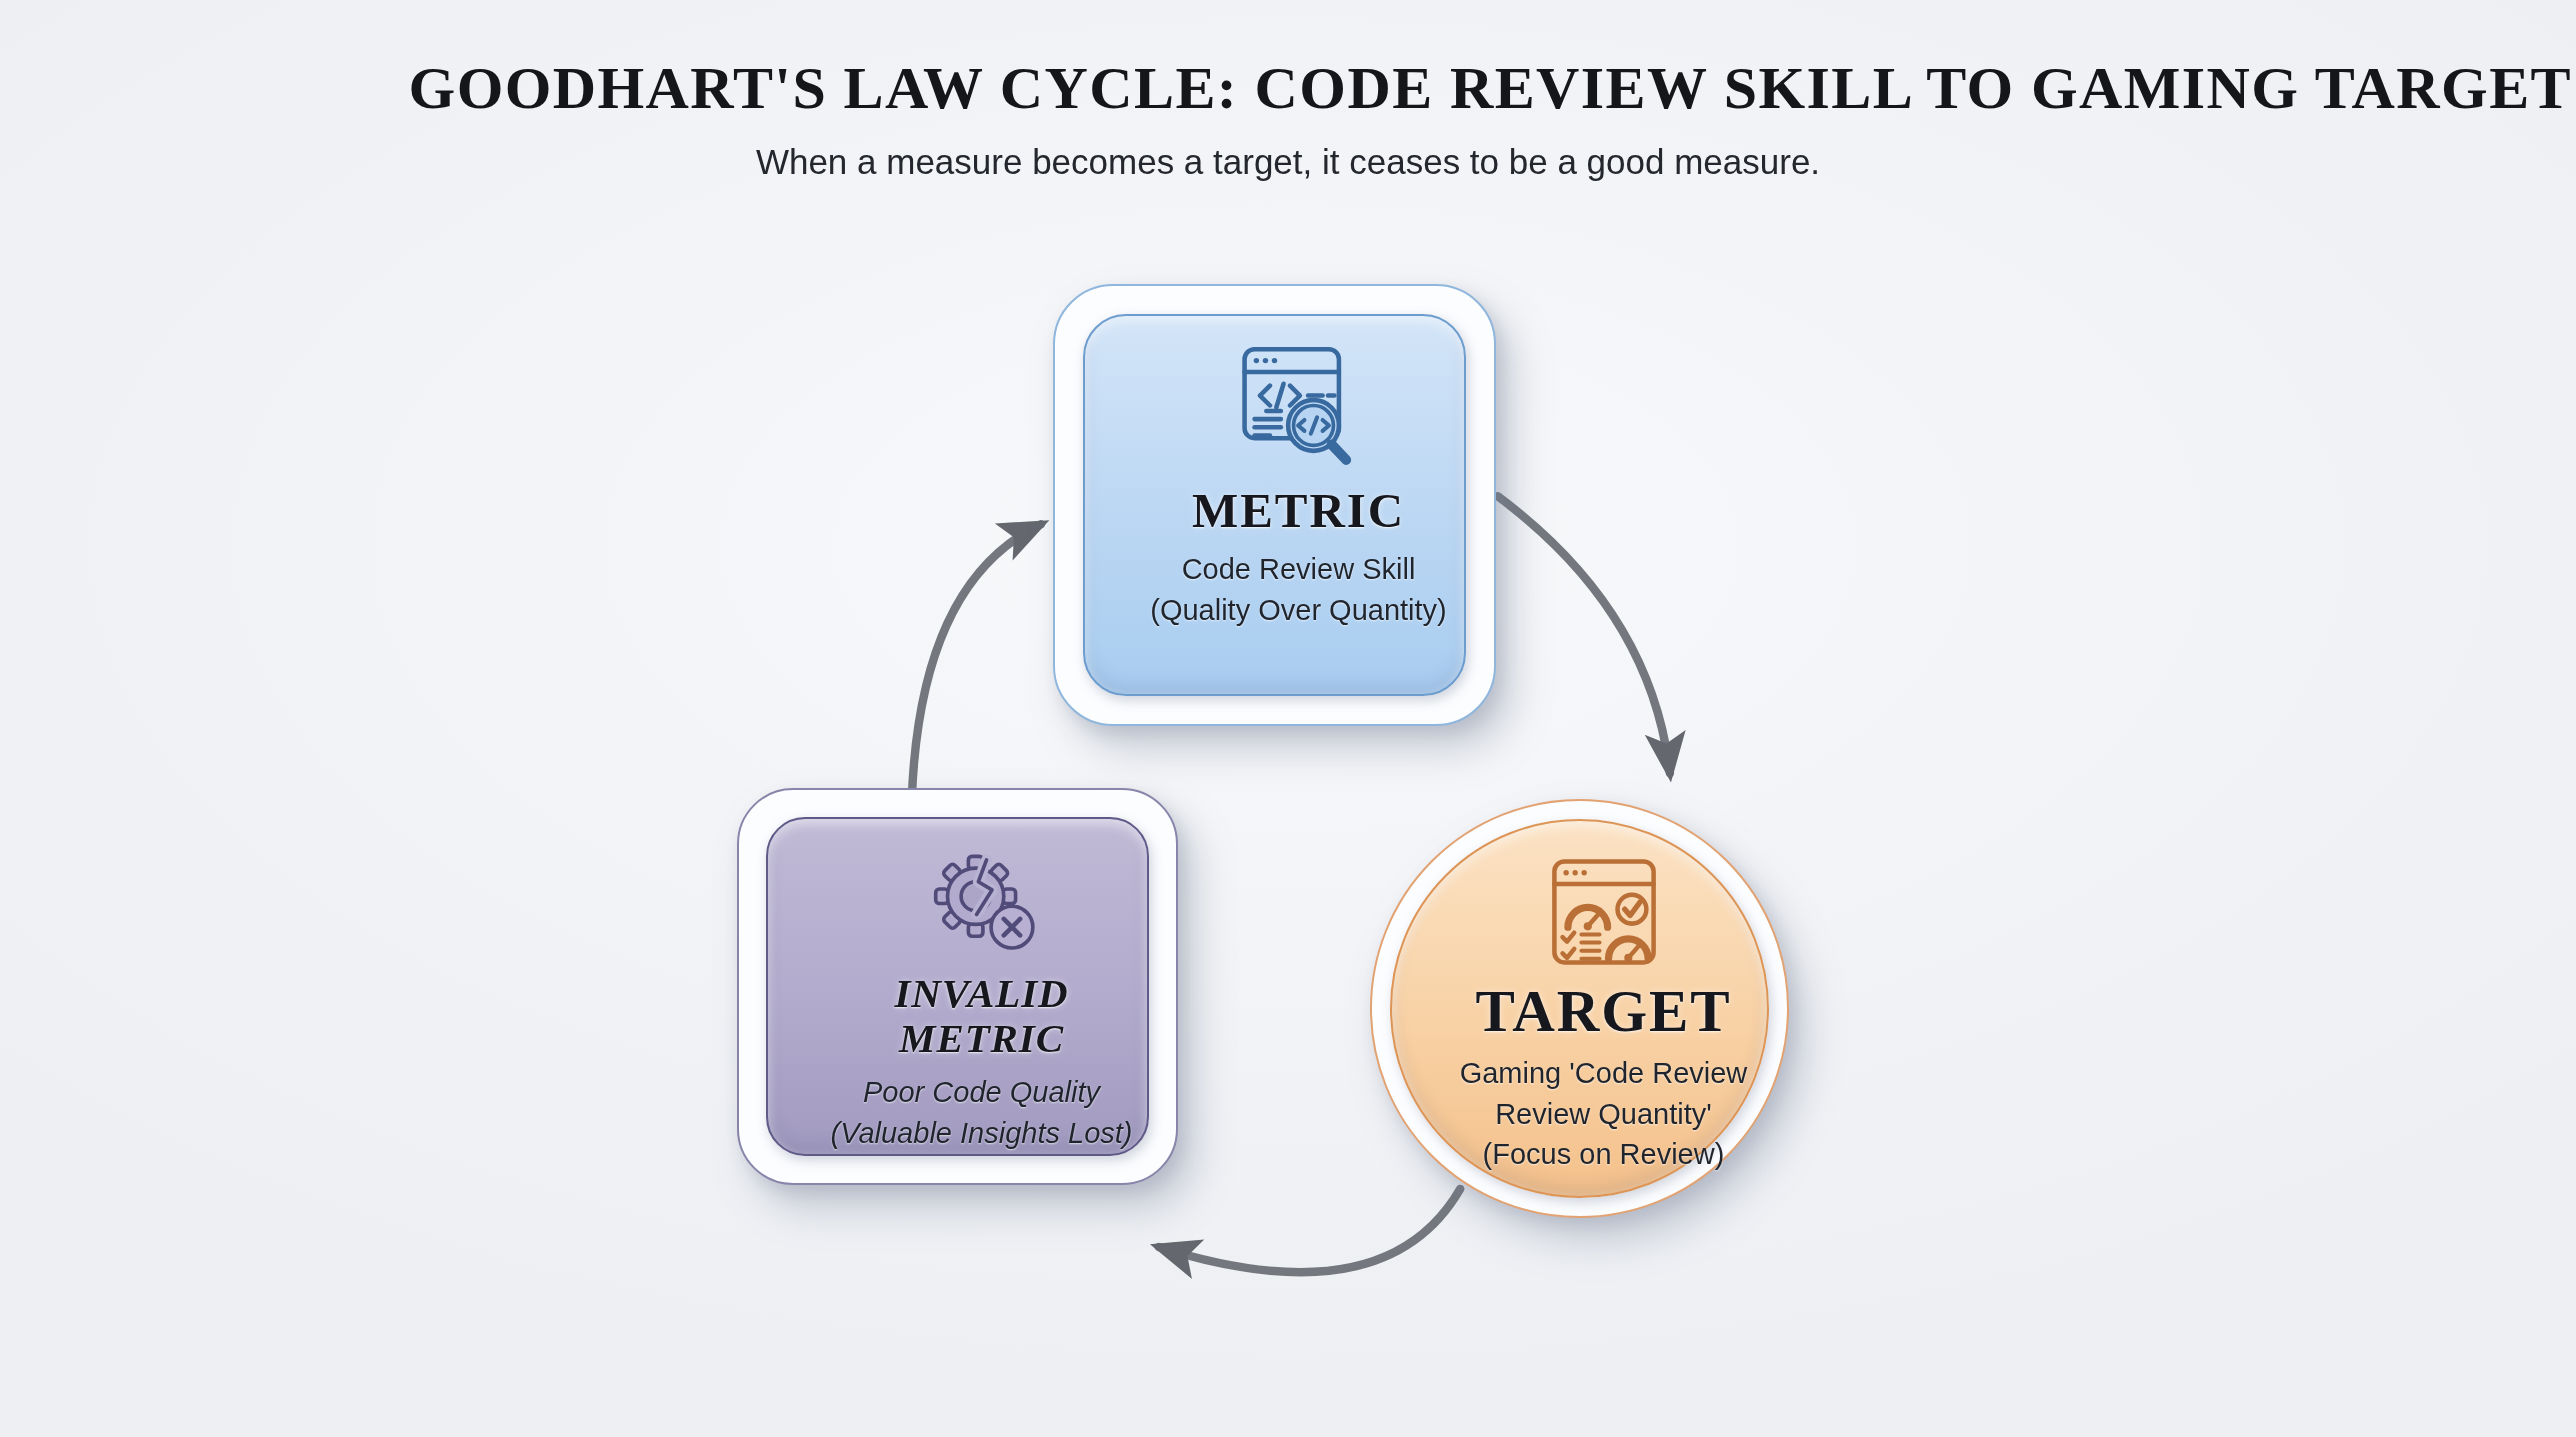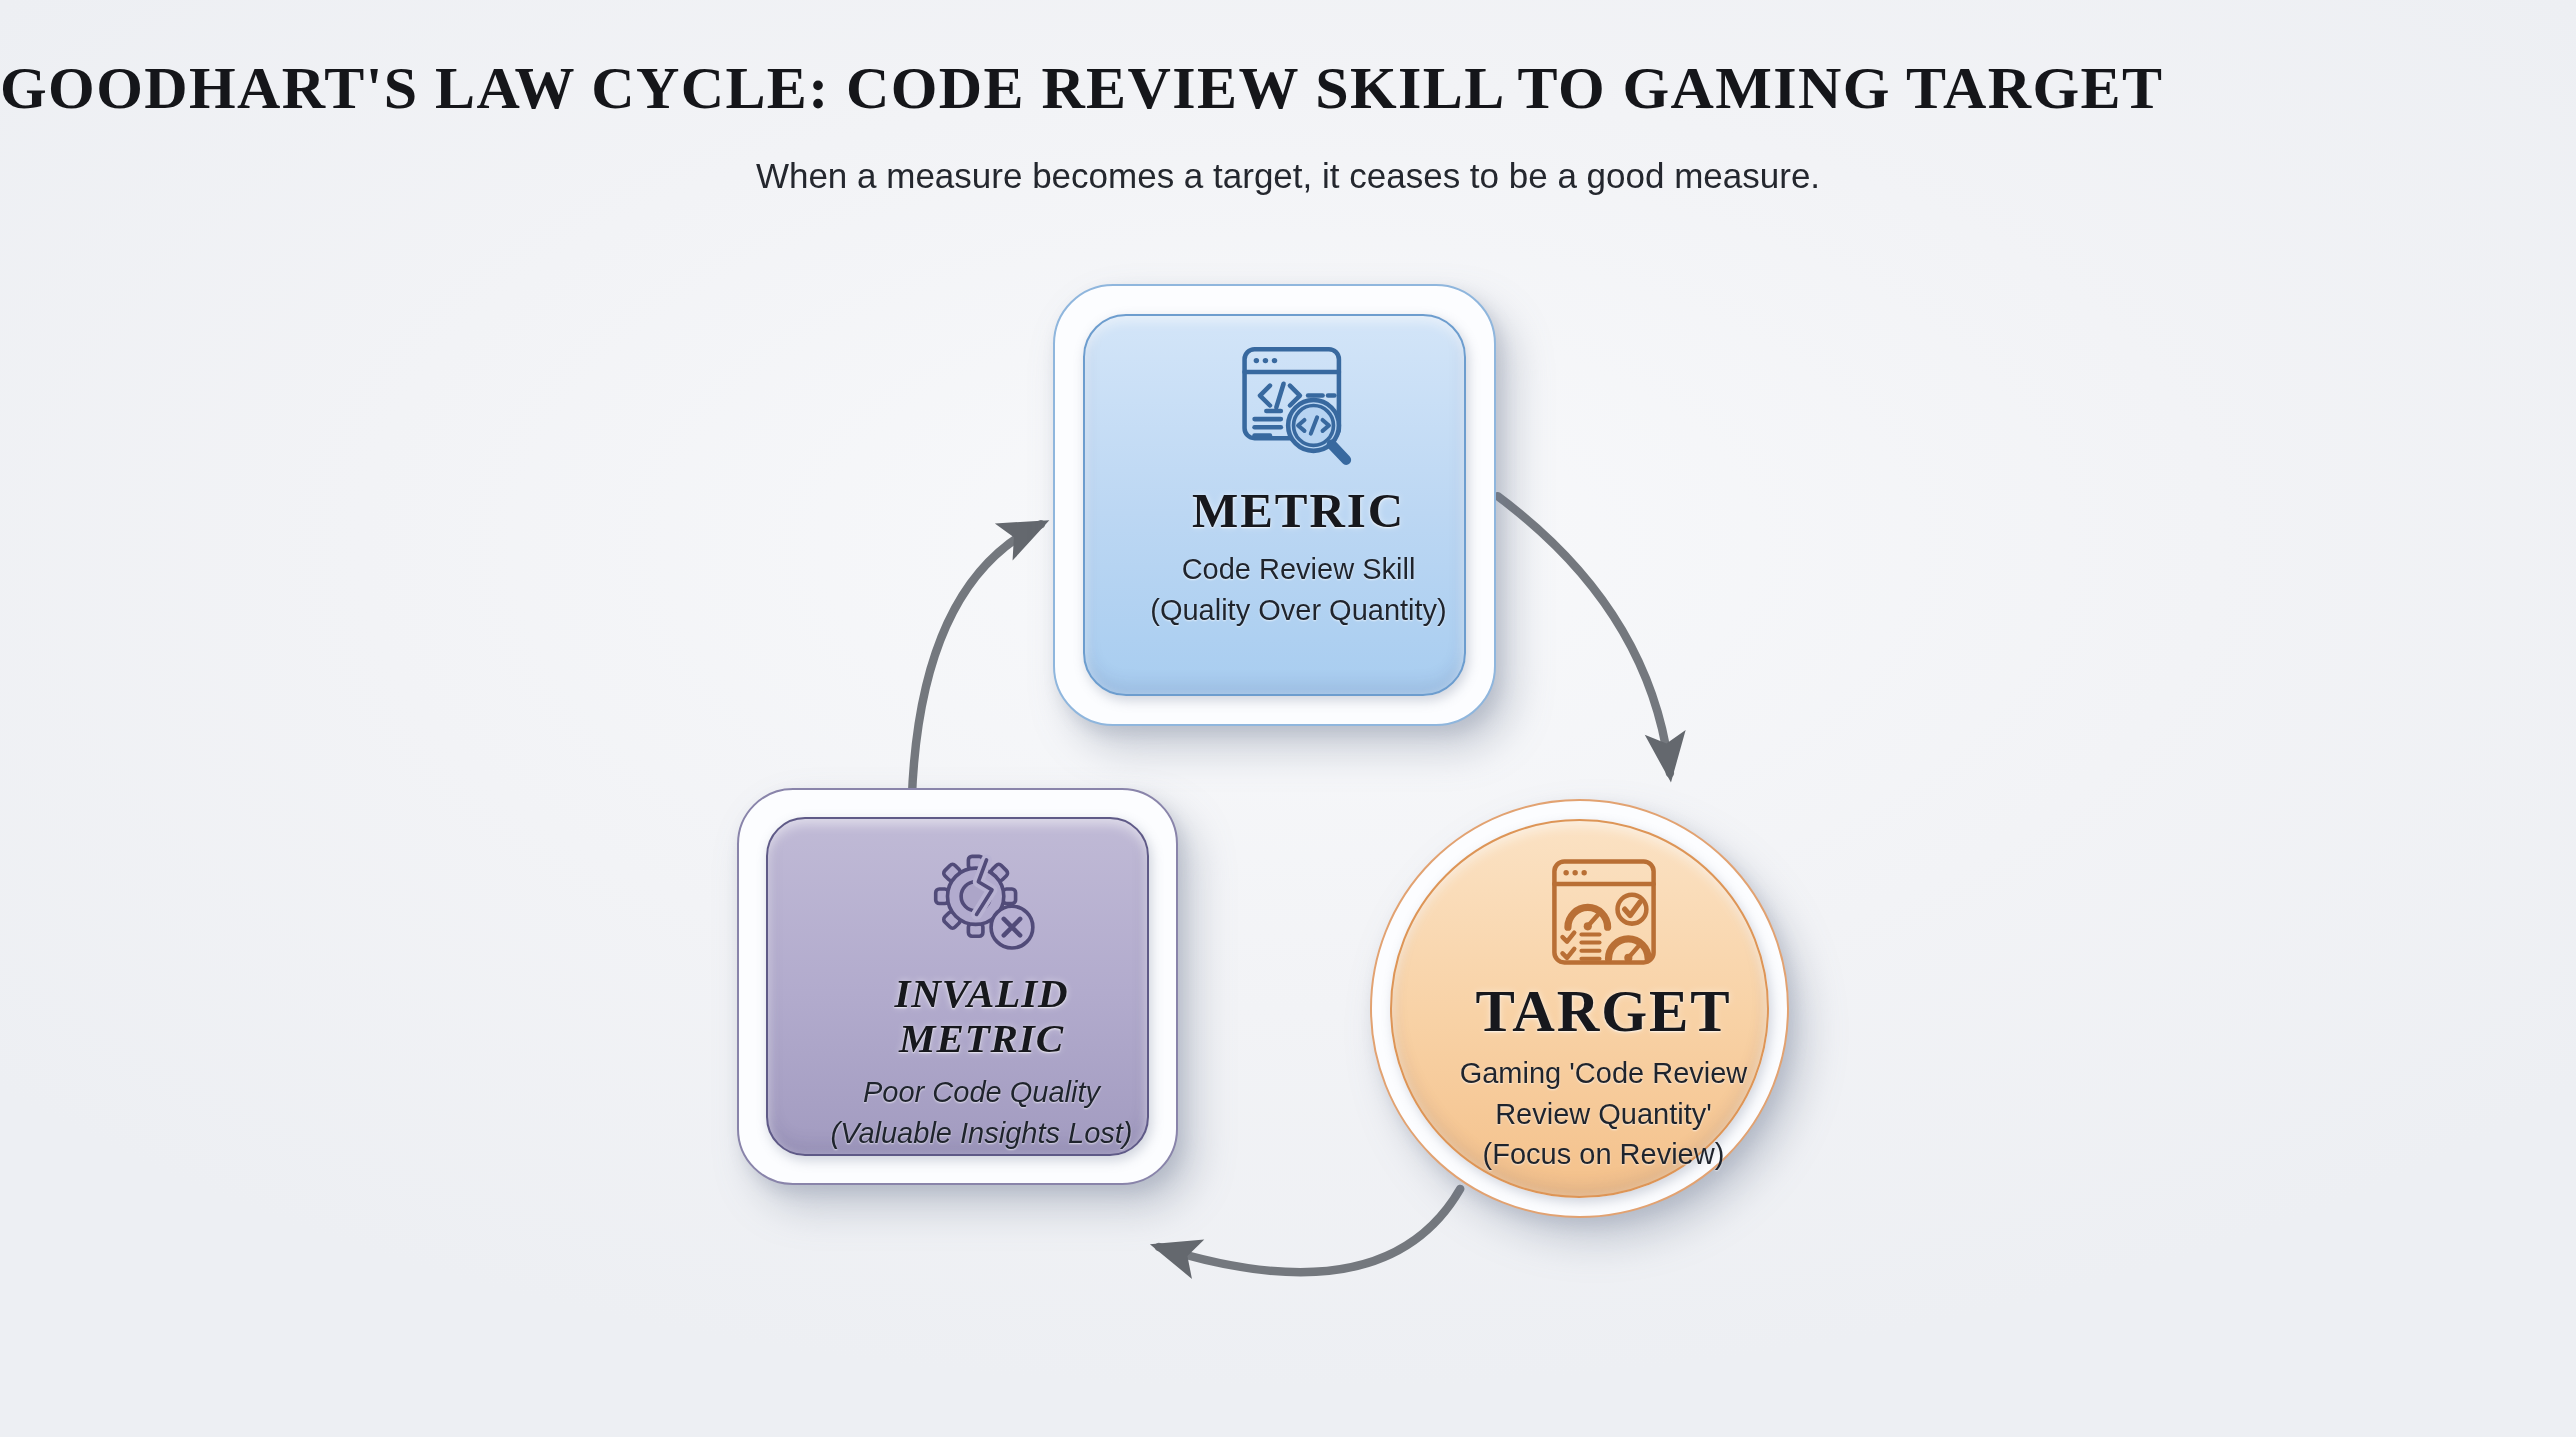--- a/index.html
+++ b/index.html
@@ -9,37 +9,37 @@
     height: 1438px;
     overflow: hidden;
     background:
       radial-gradient(ellipse 1685px 842px at 50% 38%, #f8f9fb 0%, #f2f3f6 55%, #edeff3 100%);
     font-family: "Liberation Sans", "DejaVu Sans", sans-serif;
   }
 
   
   .page-title {
     position: absolute;
-    top: 54px; left: 0; right: 14px;
-    text-align: left;
+    top: 54px; left: 0; right: 4px;
+    text-align: right;
     font-family: "Liberation Serif", "DejaVu Serif", serif;
     font-weight: 600;
     font-size: 60px;
     letter-spacing: 1.4px;
     color: #15161a;
     margin: 0;
   }
   .page-subtitle {
     position: absolute;
     top: 139px; left: 0; right: 0;
     text-align: center;
     font-size: 35px;
     font-weight: 500;
     color: #24272e;
-    margin: 17px;
+    margin: 3px;
   }
 
   
   .arrows-layer { position: absolute; inset: 0; z-index: 1; }
 
   
   .node { position: absolute; z-index: 2; }
   .node-outer {
     position: absolute; inset: 0;
     background: #fcfdff;

